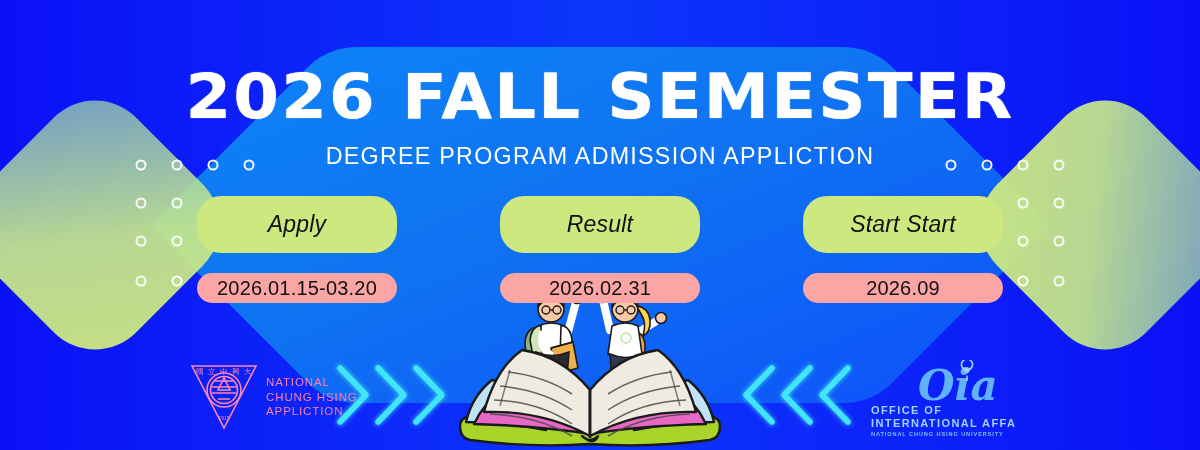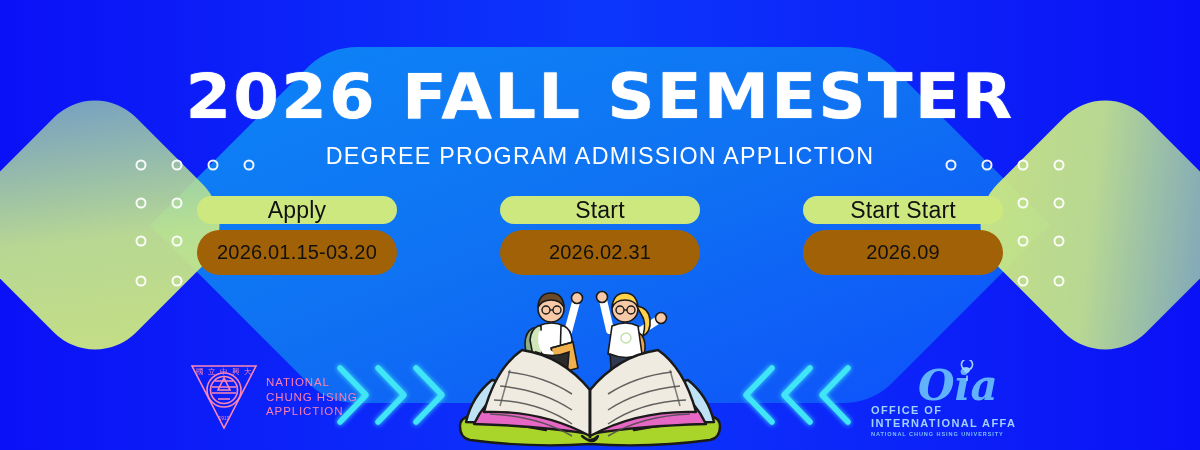--- a/index.html
+++ b/index.html
@@ -57,35 +57,36 @@
     position: absolute;
     left: 0; top: 196px;
     width: 1200px;
     z-index: 7;
     display: flex;
     justify-content: center;
     gap: 103px;
   }
   .card { width: 200px; position: relative; }
   .card-label {
-    height: 28px;
+    height: 57px;
     border-radius: 24px;
     background: #cce87f;
     color: #111111;
     font-size: 23px;
     display: flex;
     align-items: center;
     justify-content: center;
     letter-spacing: 0.2px;
+    font-style: italic;
   }
   .card-value {
-    margin-top: 6px;
-    height: 45px;
+    margin-top: 20px;
+    height: 30px;
     border-radius: 24px;
-    background: #a16207;
+    background: #fca5a5;
     color: #111111;
     font-size: 20px;
     display: flex;
     align-items: center;
     justify-content: center;
     letter-spacing: 0.2px;
   }
 
   
   #nchu-logo {
@@ -215,21 +216,21 @@
   </div>
 
   <div id="cards">
 
     <div class="card">
       <div class="card-label">Apply</div>
       <div class="card-value">2026.01.15-03.20</div>
     </div>
 
     <div class="card">
-      <div class="card-label">Start</div>
+      <div class="card-label">Result</div>
       <div class="card-value">2026.02.31</div>
     </div>
 
     <div class="card">
       <div class="card-label">Start Start</div>
       <div class="card-value">2026.09</div>
     </div>
 
   </div>
 

